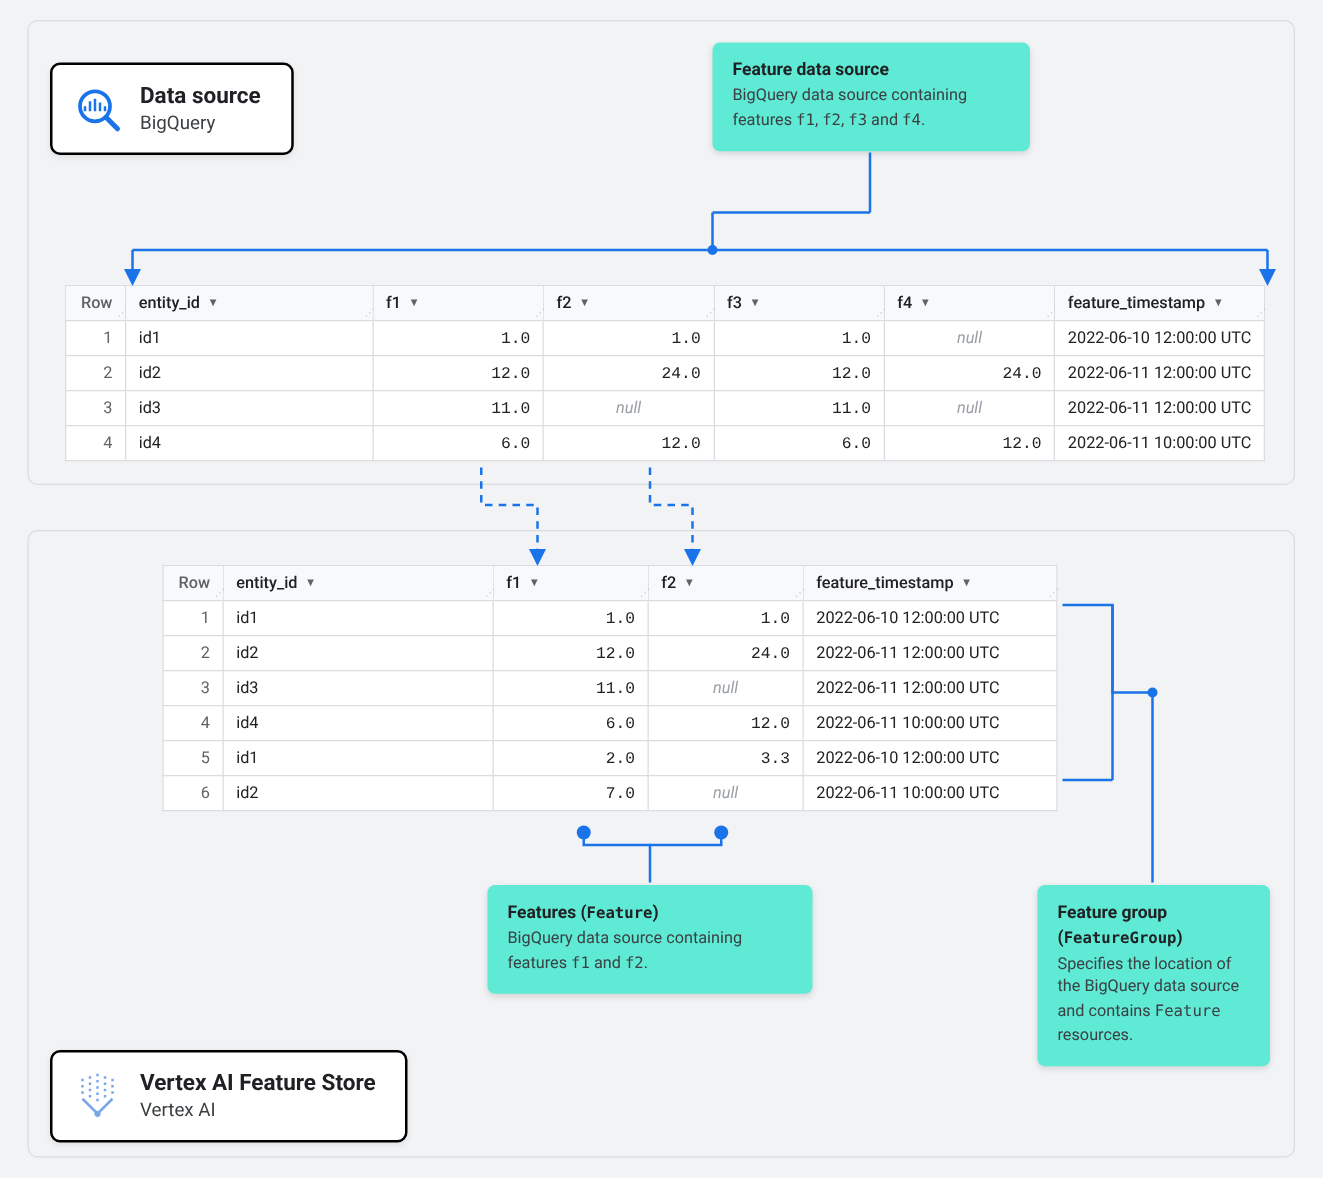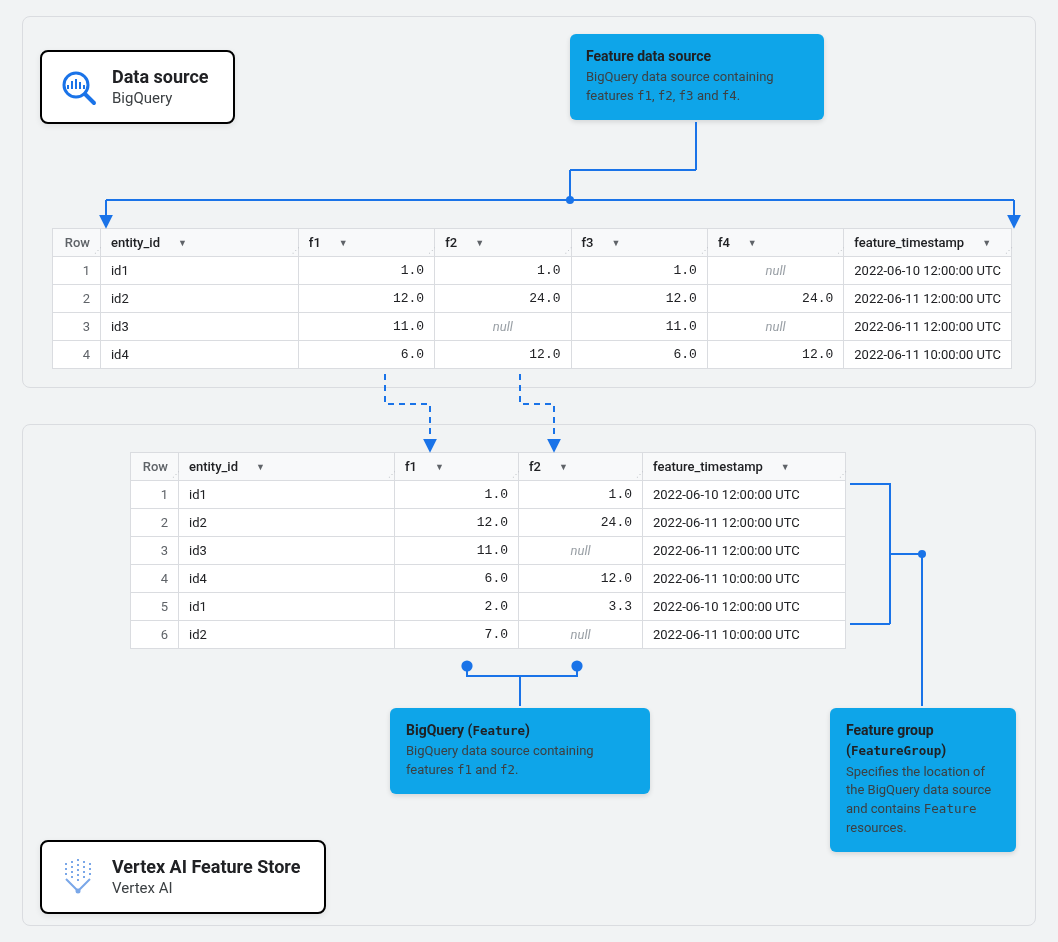--- a/index.html
+++ b/index.html
@@ -35,21 +35,21 @@
     padding: 14px 24px 14px 16px;
     gap: 14px;
     box-shadow: 0 2px 6px rgba(0,0,0,0.08);
   }
   .title-card .txt .t1 { font-size: 18px; font-weight: 700; line-height: 1.25; }
   .title-card .txt .t2 { font-size: 15px; font-weight: 400; color: #3c4043; line-height: 1.3; }
   .title-card svg { width: 40px; height: 40px; flex-shrink: 0; }
 
   .callout {
     position: absolute;
-    background: #0ea5e9;
+    background: #5eead4;
     border-radius: 6px;
     padding: 12px 16px 14px;
     box-shadow: 0 2px 5px rgba(0,0,0,0.12);
     font-size: 13px;
     line-height: 1.45;
     color: #3c4043;
   }
   .callout .ct { font-weight: 700; margin-bottom: 2px; color: #202124; font-size: 14px; }
   .mono { font-family: ui-monospace, Menlo, Consolas, monospace; font-size: 12.5px; }
 
@@ -66,21 +66,21 @@
     padding: 6px 10px;
     height: 28px;
     white-space: nowrap;
   }
   .tbl th {
     background: #f8f9fa;
     font-weight: 500;
     text-align: left;
     position: relative;
   }
-  .tbl th .hdr { display: flex; align-items: center; gap: 18px; }
+  .tbl th .hdr { display: flex; align-items: center; gap: 6px; }
   .tbl th.row-col, .tbl td.row-col { text-align: right; color: #5f6368; }
   .tbl th .chev { font-size: 9px; color: #5f6368; }
   .tbl th .resize { position: absolute; right: 1px; bottom: 1px; font-size: 8px; color: #bdc1c6; letter-spacing: -3px; }
   .tbl td.num { text-align: right; font-variant-numeric: tabular-nums; font-family: Liberation Mono, monospace; }
   .tbl td.null { text-align: center; font-style: italic; color: #9aa0a6; }
   .tbl td.ts { text-align: left; }
 
   
   .connectors {
     position: absolute;
@@ -296,21 +296,21 @@
           <td>id2</td>
           <td class="num">7.0</td>
           <td class="null">null</td>
           <td class="ts">2022-06-11 10:00:00 UTC</td>
         </tr>
       </tbody>
   </table>
 
   <div class="callout" style="left:380px; top:698px; width:260px;">
     <div class="ct">
-      <span>BigQuery (</span><span class="mono">Feature</span><span>)</span>
+      <span>Features (</span><span class="mono">Feature</span><span>)</span>
     </div>
     <div>
       <span>BigQuery data source containing features </span><span class="mono">f1</span><span> and </span><span class="mono">f2</span><span>.</span>
     </div>
   </div>
 
   <div class="callout" style="left:820px; top:698px; width:186px;">
     <div class="ct">
       <span>Feature group (</span><span class="mono">FeatureGroup</span><span>)</span>
     </div>

